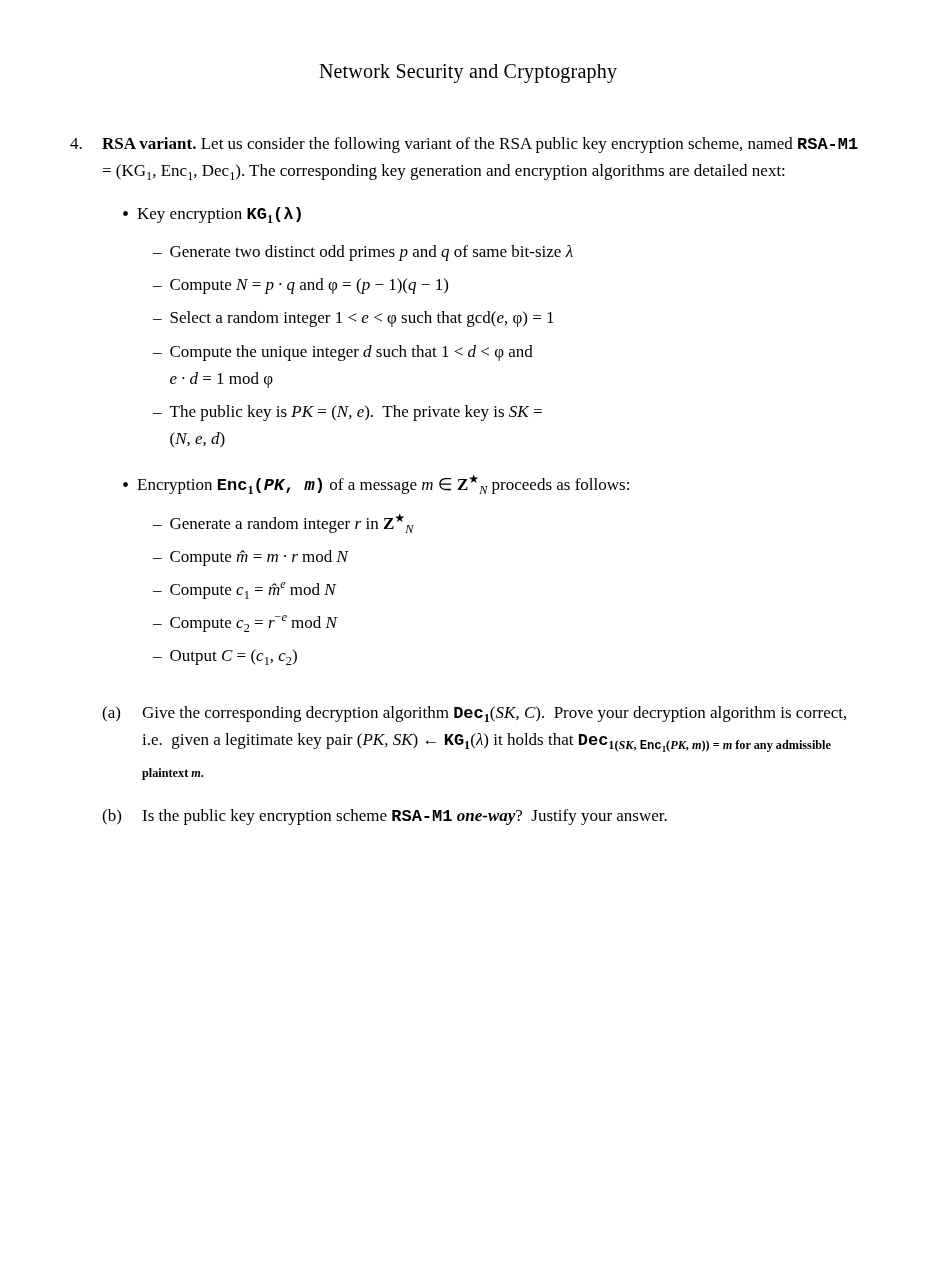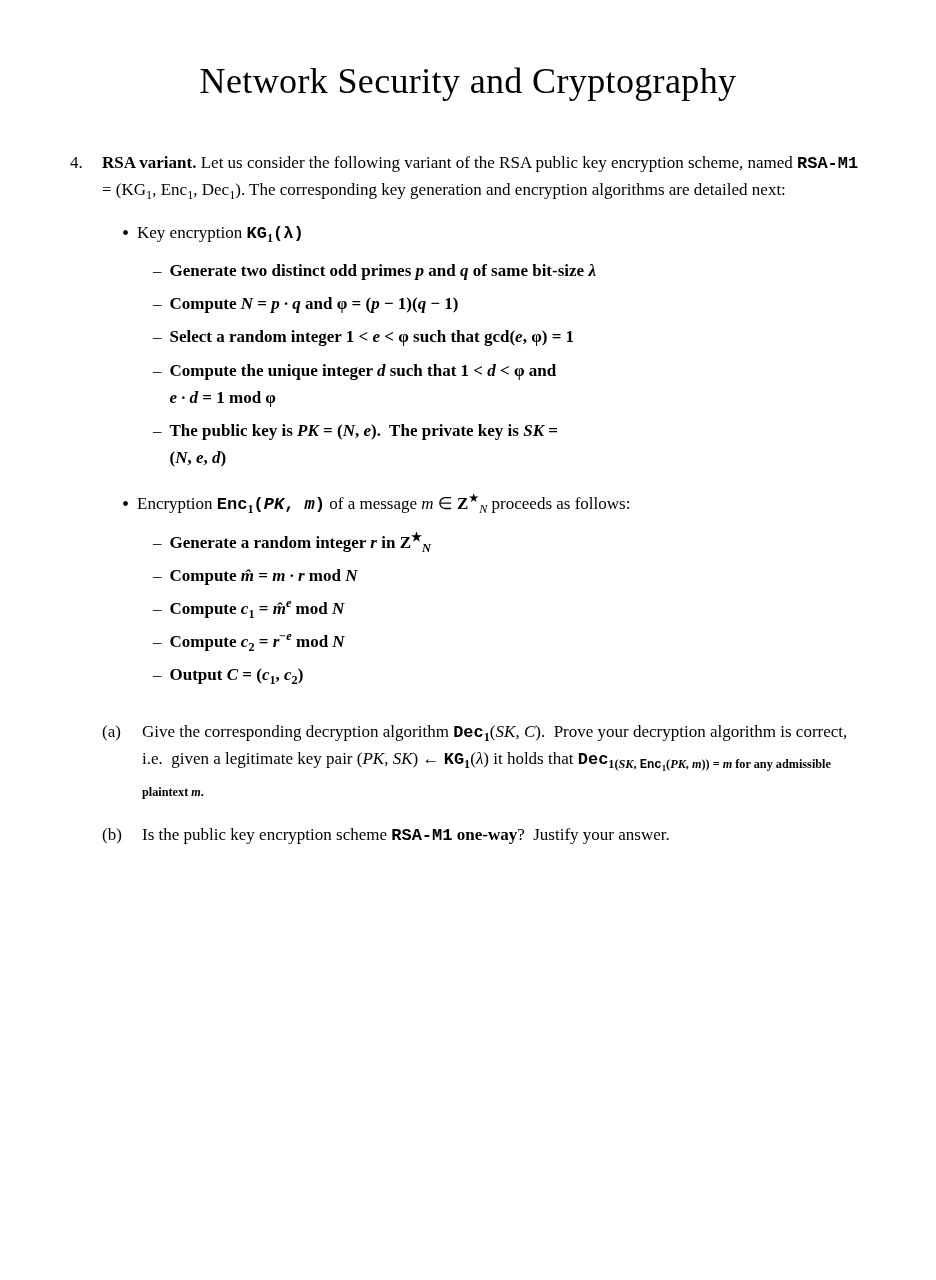--- a/index.html
+++ b/index.html
@@ -13,21 +13,21 @@
       font-family: "Computer Modern", "Latin Modern", Georgia, "Times New Roman", Times, serif;
       font-size: 17px;
       color: #000000;
       width: 936px;
       min-height: 1280px;
       padding: 40px 70px 60px 70px;
     }
 
     .page-title {
       text-align: center;
-      font-size: 36px;
+      font-size: 20px;
       font-weight: normal;
       margin-bottom: 48px;
       margin-top: 20px;
       letter-spacing: 0.01em;
     }
 
     .problem {
       margin-bottom: 28px;
     }
 
@@ -85,21 +85,20 @@
       margin-bottom: 6px;
       line-height: 1.6;
     }
 
     .dash {
       flex-shrink: 0;
     }
 
     .dash-content {
       flex: 1;
-      font-weight: bold;
     }
 
     .sub-parts {
       margin-top: 24px;
     }
 
     .sub-part {
       display: flex;
       gap: 8px;
       margin-bottom: 22px;
@@ -135,20 +134,21 @@
       vertical-align: sub;
       line-height: 0;
     }
 
     .italic {
       font-style: italic;
     }
 
     .bold-italic {
       font-weight: bold;
+      font-style: italic;
       margin-top: 44px;
     }
   </style>
 </head>
 <body>
 
 <h1 class="page-title">Network Security and Cryptography</h1>
 
 <div class="problem">
   <div class="problem-header">

